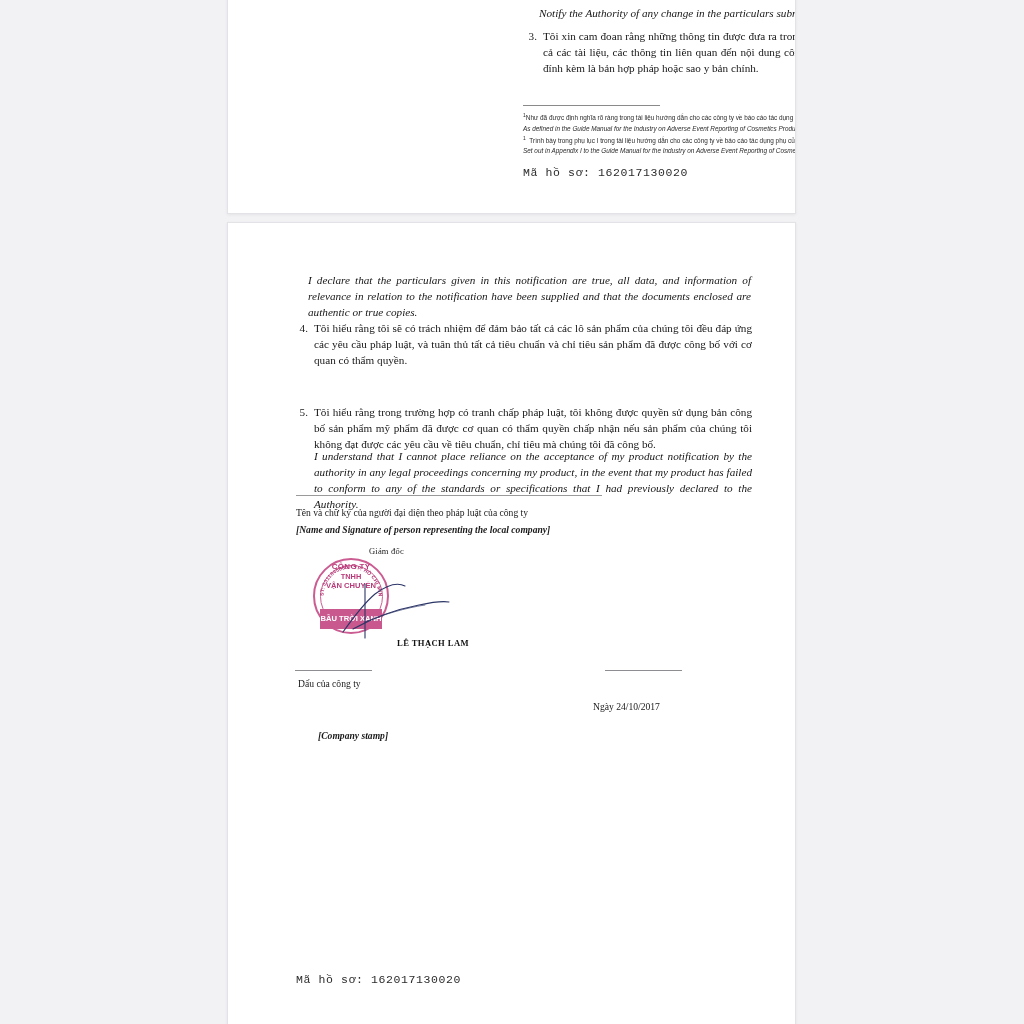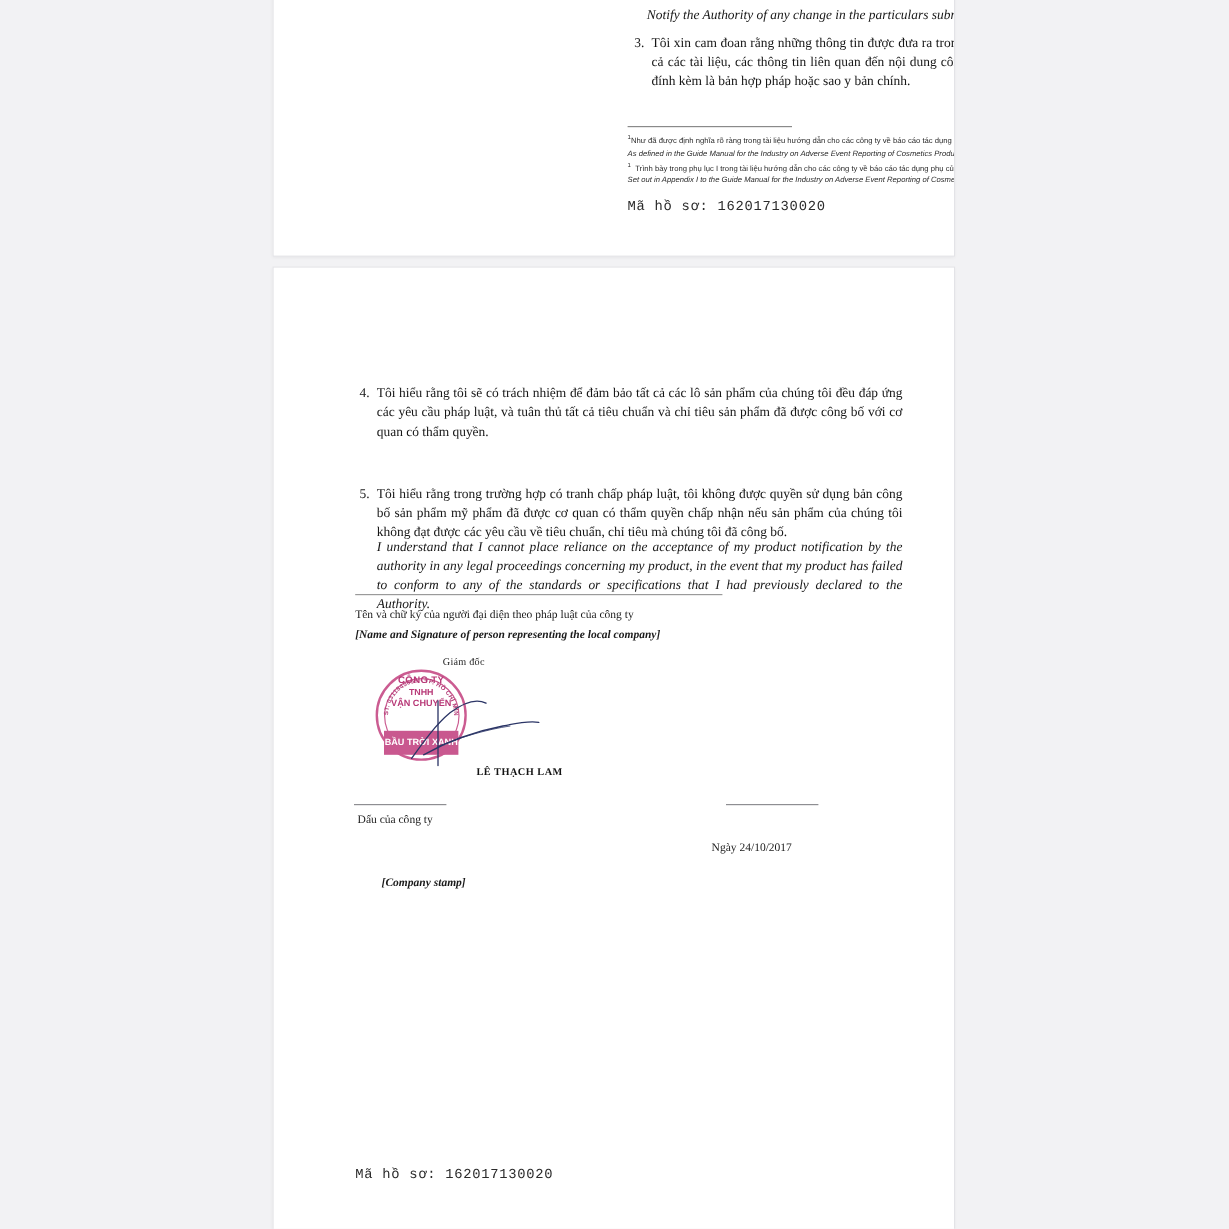--- a/index.html
+++ b/index.html
@@ -248,20 +248,21 @@
       </div>
 
       <div class="doccode" style="left:295px; top:305px;">Mã hồ sơ: 162017130020</div>
 
     </div>
   </div>
 
   <div class="page page-2">
     <div class="page-inner">
 
+      <div class="abs body-text ital" style="left:80px; top:50px; width:443px;">I declare that the particulars given in this notification are true, all data, and information of relevance in relation to the notification have been supplied and that the documents enclosed are authentic or true copies.</div>
 
       <div class="numbered" style="left:66px; top:98px; width:458px;">
         <div class="num">4.</div>
         <div class="txt body-text">Tôi hiểu rằng tôi sẽ có trách nhiệm để đảm bảo tất cả các lô sản phẩm của chúng tôi đều đáp ứng các yêu cầu pháp luật, và tuân thủ tất cả tiêu chuẩn và chỉ tiêu sản phẩm đã được công bố với cơ quan có thẩm quyền.</div>
       </div>
 
       <div class="numbered" style="left:66px; top:182px; width:458px;">
         <div class="num">5.</div>
         <div class="txt body-text">Tôi hiểu rằng trong trường hợp có tranh chấp pháp luật, tôi không được quyền sử dụng bản công bố sản phẩm mỹ phẩm đã được cơ quan có thẩm quyền chấp nhận nếu sản phẩm của chúng tôi không đạt được các yêu cầu về tiêu chuẩn, chỉ tiêu mà chúng tôi đã công bố.</div>
       </div>

